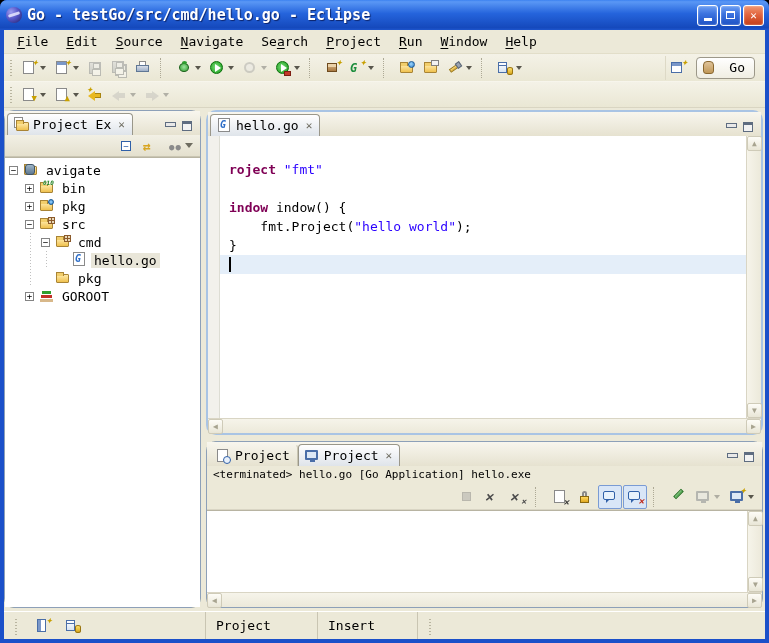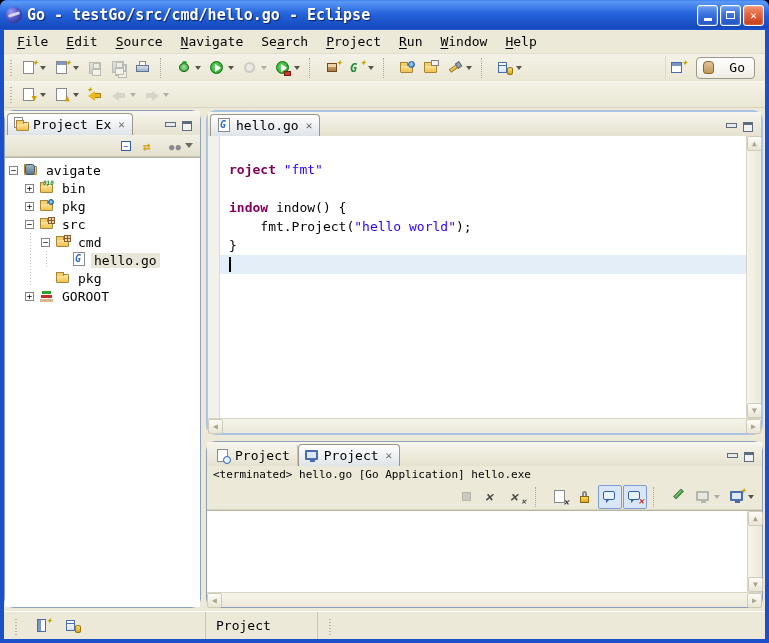--- a/index.html
+++ b/index.html
@@ -640,20 +640,21 @@
             </span>
           </span>
           <span class="vbtn">
             <span class="ic ic-table-db">
               <i class="tbl"></i>
               <i class="db"></i>
             </span>
           </span>
         </span>
       <span class="scell w1">Project</span>
+      <span class="scell w2">Insert</span>
       <span class="scell rest">
           <span class="sgrip"></span>
         </span>
     </div>
 
   </div>
 
   <div class="bottom-border"></div>
 </div>
 

